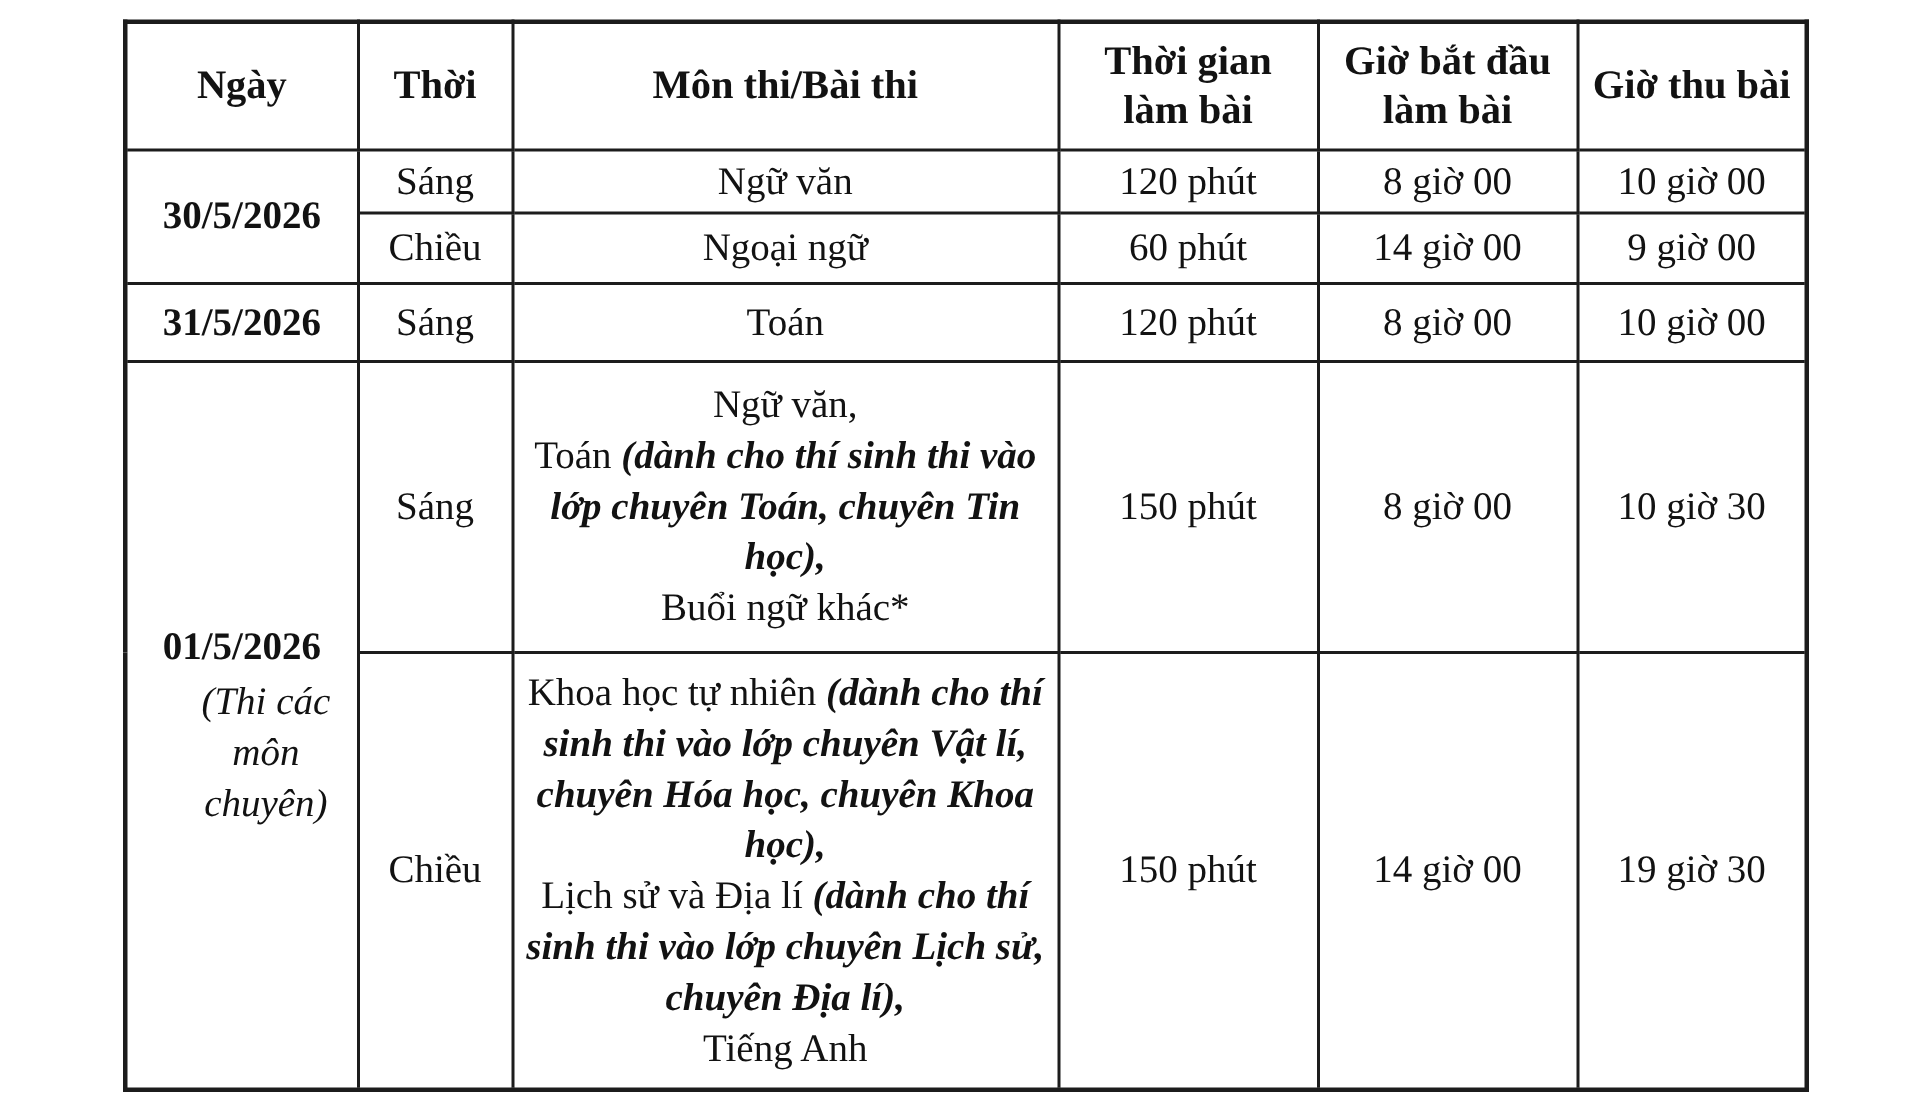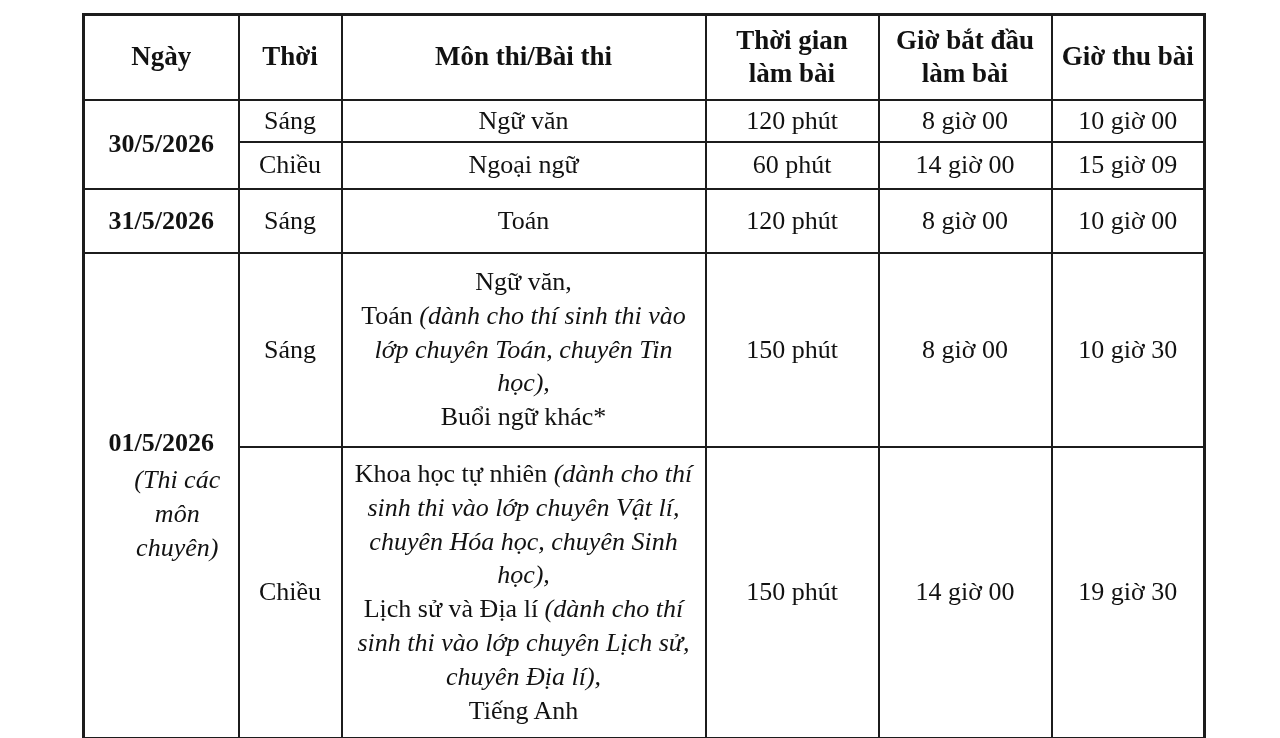--- a/index.html
+++ b/index.html
@@ -33,35 +33,35 @@
     overflow: hidden;
   }
   th {
     font-weight: bold;
     font-size: 27px;
     line-height: 1.25;
   }
   thead tr            { height: 85px; }
   tbody tr:nth-child(1) { height: 42px; }
   tbody tr:nth-child(2) { height: 47px; }
-  tbody tr:nth-child(3) { height: 64px; }
+  tbody tr:nth-child(3) { height: 52px; }
   tbody tr:nth-child(4) { height: 194px; }
   tbody tr:nth-child(5) { height: 292px; }
 
   td.date-cell { font-weight: bold; }
   .date-text   { display: block; }
   .date-note {
     display: block;
     font-weight: normal;
     font-style: italic;
     margin-top: 4px;
     margin-left: 32px;
   }
   .subject-line { display: block; }
-  .italic { font-style: italic; }
+  .italic { font-style: italic; font-weight: bold; }
 </style>
 </head>
 <body>
 
 <div class="table-wrap">
   <table class="schedule">
     <colgroup>
       <col style="width:155px">
       <col style="width:103px">
       <col style="width:364px">
@@ -92,21 +92,21 @@
           <td>8 giờ 00</td>
           <td>10 giờ 00</td>
         </tr>
         <tr>
           <td>Chiều</td>
           <td>
             <div class="subject-line"><span>Ngoại ngữ</span></div>
           </td>
           <td>60 phút</td>
           <td>14 giờ 00</td>
-          <td>15 giờ 09</td>
+          <td>9 giờ 00</td>
         </tr>
         <tr>
           <td rowspan="1" class="date-cell">
             <span class="date-text">31/5/2026</span>
           </td>
           <td>Sáng</td>
           <td>
             <div class="subject-line"><span>Toán</span></div>
           </td>
           <td>120 phút</td>
@@ -124,21 +124,21 @@
             <div class="subject-line"><span>Toán </span><span class="italic">(dành cho thí sinh thi vào lớp chuyên Toán, chuyên Tin học),</span></div>
             <div class="subject-line"><span>Buổi ngữ khác*</span></div>
           </td>
           <td>150 phút</td>
           <td>8 giờ 00</td>
           <td>10 giờ 30</td>
         </tr>
         <tr>
           <td>Chiều</td>
           <td>
-            <div class="subject-line"><span>Khoa học tự nhiên </span><span class="italic">(dành cho thí sinh thi vào lớp chuyên Vật lí, chuyên Hóa học, chuyên Sinh học),</span></div>
+            <div class="subject-line"><span>Khoa học tự nhiên </span><span class="italic">(dành cho thí sinh thi vào lớp chuyên Vật lí, chuyên Hóa học, chuyên Khoa học),</span></div>
             <div class="subject-line"><span>Lịch sử và Địa lí </span><span class="italic">(dành cho thí sinh thi vào lớp chuyên Lịch sử, chuyên Địa lí),</span></div>
             <div class="subject-line"><span>Tiếng Anh</span></div>
           </td>
           <td>150 phút</td>
           <td>14 giờ 00</td>
           <td>19 giờ 30</td>
         </tr>
       </tbody>
   </table>
 </div>

